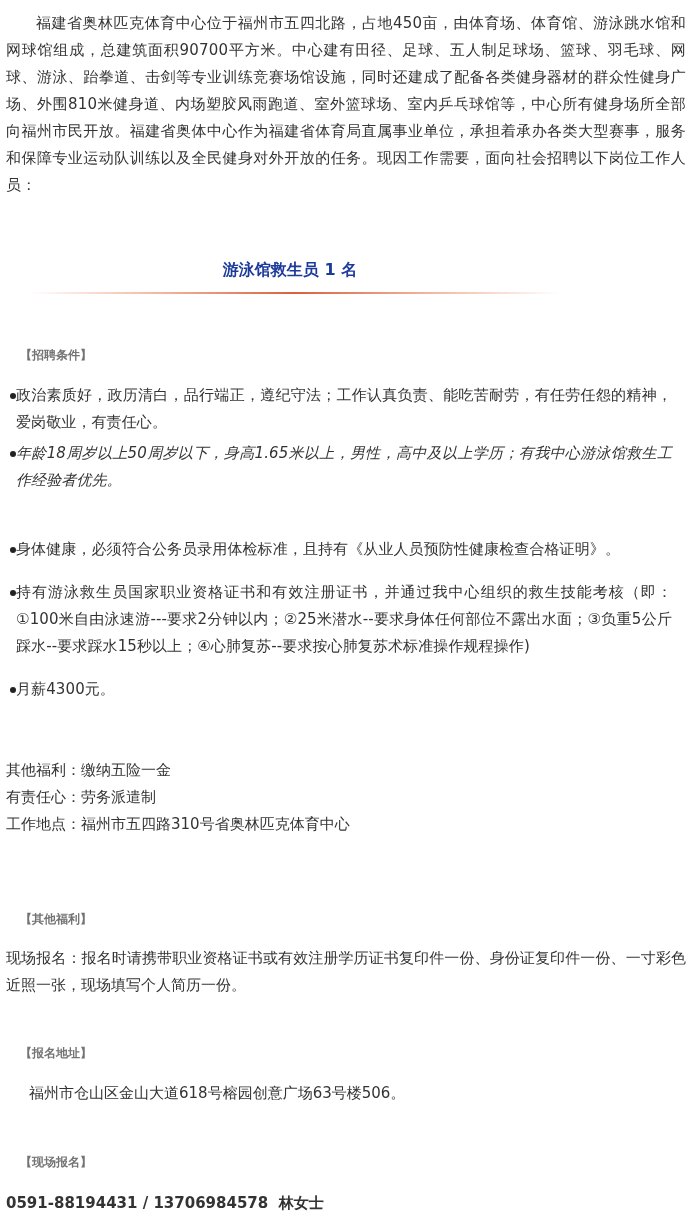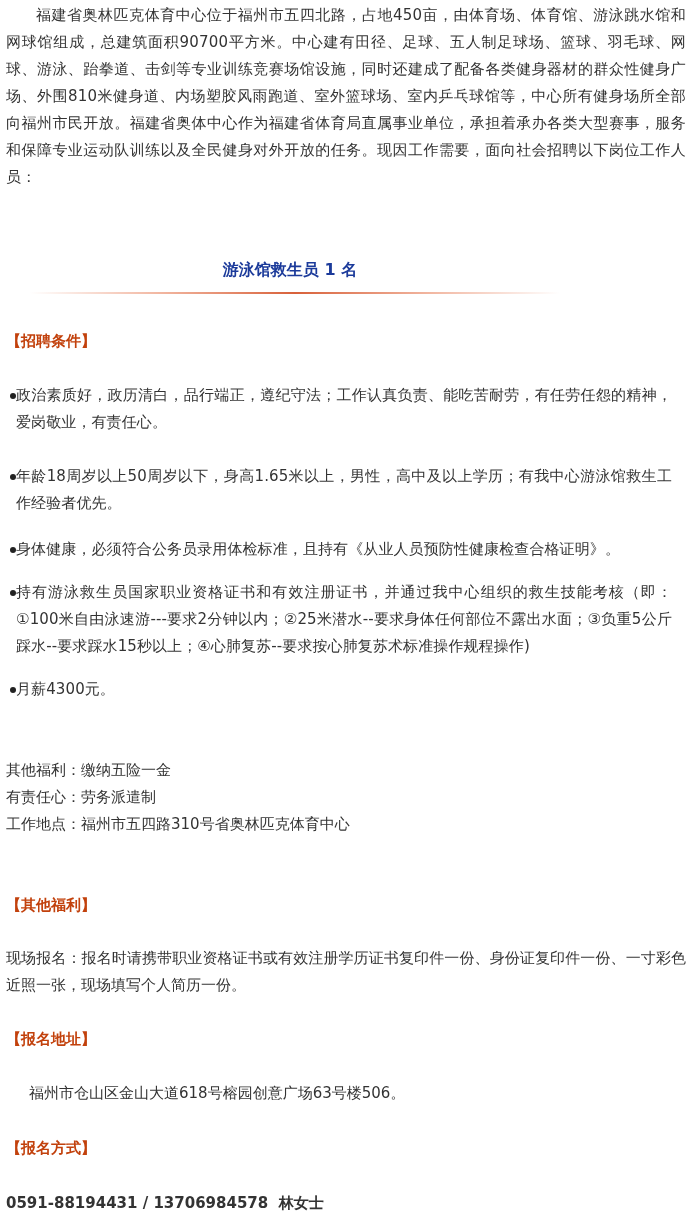--- a/index.html
+++ b/index.html
@@ -18,21 +18,21 @@
       position: relative;
     }
     .page {
       position: relative;
       width: 690px;
       padding: 0 6px;
       box-sizing: border-box;
     }
     .intro {
       position: absolute;
-      top: 2px;
+      top: 10px;
       left: 6px;
       width: 680px;
       text-indent: 2em;
       margin: 0;
       text-align: justify;
       letter-spacing: 0.2px;
     }
     .job-title {
       position: absolute;
       top: 256px;
@@ -50,24 +50,24 @@
       position: absolute;
       top: 292px;
       left: 30px;
       width: 530px;
       height: 2px;
       background: linear-gradient(90deg, rgba(230,120,80,0) 0%, rgba(230,120,80,0.55) 25%, #d8613a 50%, rgba(230,120,80,0.55) 75%, rgba(230,120,80,0) 100%);
     }
     .section-head {
       position: absolute;
       left: 6px;
-      margin: 0;
-      font-size: 15px;
+      margin: 14px;
+      font-size: 12px;
       font-weight: bold;
-      color: #c2410c;
+      color: #737373;
     }
     .bullets {
       position: absolute;
       left: 0;
       width: 690px;
       margin: 0;
       padding: 0;
       list-style: none;
     }
     .bullet-item {
@@ -113,21 +113,21 @@
   <h2 class="job-title">游泳馆救生员 1 名</h2>
   <div class="title-underline"></div>
 
   <h3 class="section-head" style="top:328px;">【招聘条件】</h3>
 
   <ul class="bullets">
     <li class="bullet-item" style="top:382px;">
       <span class="bullet-dot"></span>
       <span class="bullet-text">政治素质好，政历清白，品行端正，遵纪守法；工作认真负责、能吃苦耐劳，有任劳任怨的精神，爱岗敬业，有责任心。</span>
     </li>
-    <li class="bullet-item" style="top:463px;">
+    <li class="bullet-item" style="top:440px;font-style:italic;">
       <span class="bullet-dot"></span>
       <span class="bullet-text">年龄18周岁以上50周岁以下，身高1.65米以上，男性，高中及以上学历；有我中心游泳馆救生工作经验者优先。</span>
     </li>
     <li class="bullet-item" style="top:536px;">
       <span class="bullet-dot"></span>
       <span class="bullet-text">身体健康，必须符合公务员录用体检标准，且持有《从业人员预防性健康检查合格证明》。</span>
     </li>
     <li class="bullet-item" style="top:579px;">
       <span class="bullet-dot"></span>
       <span class="bullet-text">持有游泳救生员国家职业资格证书和有效注册证书，并通过我中心组织的救生技能考核（即：①100米自由泳速游---要求2分钟以内；②25米潜水--要求身体任何部位不露出水面；③负重5公斤踩水--要求踩水15秒以上；④心肺复苏--要求按心肺复苏术标准操作规程操作)</span>
@@ -141,16 +141,16 @@
   <p class="info-line" style="top:757px;">其他福利：缴纳五险一金</p>
   <p class="info-line" style="top:784px;">有责任心：劳务派遣制</p>
   <p class="info-line" style="top:811px;text-align:right;">工作地点：福州市五四路310号省奥林匹克体育中心</p>
 
   <h3 class="section-head" style="top:892px;">【其他福利】</h3>
   <p class="para" style="top:945px;">现场报名：报名时请携带职业资格证书或有效注册学历证书复印件一份、身份证复印件一份、一寸彩色近照一张，现场填写个人简历一份。</p>
 
   <h3 class="section-head" style="top:1026px;">【报名地址】</h3>
   <p class="para" style="top:1080px;margin-left:23px;">福州市仓山区金山大道618号榕园创意广场63号楼506。</p>
 
-  <h3 class="section-head" style="top:1135px;">【报名方式】</h3>
+  <h3 class="section-head" style="top:1135px;">【现场报名】</h3>
   <p class="para" style="top:1190px; white-space:pre;font-weight:bold;">0591-88194431 / 13706984578  林女士</p>
 
 </div>
 
 </body></html>

